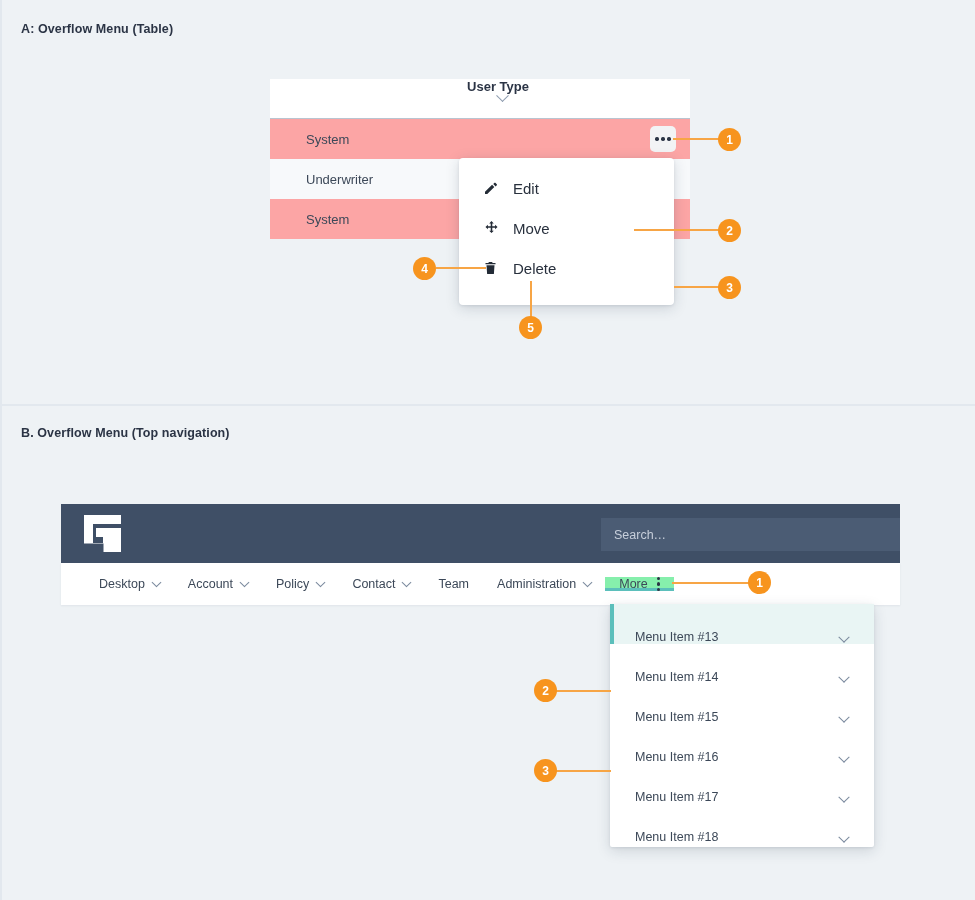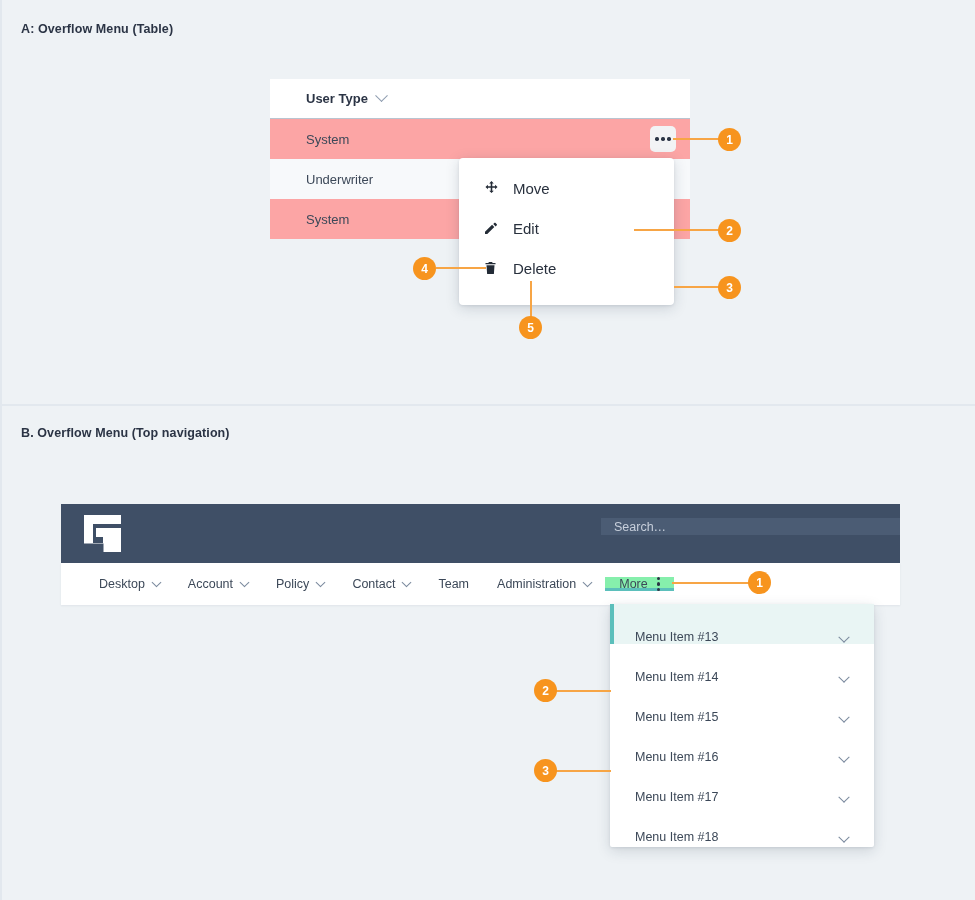--- a/index.html
+++ b/index.html
@@ -41,20 +41,21 @@
     position: absolute;
     left: 270px; top: 79px;
     width: 420px; height: 159px;
     background: #ffffff;
   }
   .table-head {
     height: 40px;
     display: flex; align-items: center;
     padding: 0 0 0 36px;
     border-bottom: 1.5px solid #b9c4d0;
+    flex-direction: column;
   }
   .table-head-label {
     font-size: 13px; font-weight: bold; color: #2b3445;
   }
   .caret {
     display: inline-block;
     margin-left: 9px;
     width: 9px; height: 9px;
     border-right: 1.6px solid #8f9db0;
     border-bottom: 1.6px solid #8f9db0;
@@ -112,21 +113,21 @@
     position: relative;
     display: flex; align-items: center;
   }
   #brand-logo {
     position: absolute; left: 23px; top: 11px;
     width: 37px; height: 37px;
   }
   #search-box {
     position: absolute;
     left: 540px; top: 14px;
-    width: 299px; height: 17px;
+    width: 299px; height: 33px;
     background: #4b5c74;
     display: flex; align-items: center;
     padding-left: 13px;
   }
   #search-box .ph { font-size: 12.5px; color: #c7cfdb; }
 
   #nav-tabs {
     height: 42px;
     background: #ffffff;
     display: flex; align-items: center;
@@ -236,34 +237,34 @@
     </div>
 
     <div class="table-row">
       <span>System</span>
     </div>
   </div>
 
   <div id="overflow-menu">
     <div class="menu-entry">
       <span class="mi">
+        <svg width="16" height="16" viewBox="0 0 24 24" fill="#232b36">
+          <path d="M3 17.6V21h3.4L17 10.4 13.6 7 3 17.6zM20.7 7.8c.4-.4.4-1 0-1.3l-2.2-2.2c-.4-.4-1-.4-1.3 0l-1.8 1.8L18.9 9.6l1.8-1.8z"></path>
+        </svg>
+      </span>
+      <span class="mtxt">Edit</span>
+    </div>
+
+    <div class="menu-entry">
+      <span class="mi">
         <svg width="17" height="17" viewBox="0 0 24 24" fill="#232b36">
           <path d="M12 1.5l3.2 3.4h-2.1v4.0h4.0V6.8L20.5 10l-3.4 3.2v-2.1h-4.0v4.0h2.1L12 18.5 8.8 15.1h2.1v-4.0h-4.0v2.1L3.5 10l3.4-3.2v2.1h4.0V4.9H8.8z"></path>
         </svg>
       </span>
       <span class="mtxt">Move</span>
-    </div>
-
-    <div class="menu-entry">
-      <span class="mi">
-        <svg width="16" height="16" viewBox="0 0 24 24" fill="#232b36">
-          <path d="M3 17.6V21h3.4L17 10.4 13.6 7 3 17.6zM20.7 7.8c.4-.4.4-1 0-1.3l-2.2-2.2c-.4-.4-1-.4-1.3 0l-1.8 1.8L18.9 9.6l1.8-1.8z"></path>
-        </svg>
-      </span>
-      <span class="mtxt">Edit</span>
     </div>
 
     <div class="menu-entry">
       <span class="mi">
         <svg width="15" height="16" viewBox="0 0 24 24" fill="#232b36">
           <path d="M9 2.5h6v1.6h5V6H4V4.1h5V2.5zM5.6 7.4h12.8L17.4 21.5H6.6L5.6 7.4z"></path>
         </svg>
       </span>
       <span class="mtxt">Delete</span>
     </div>

